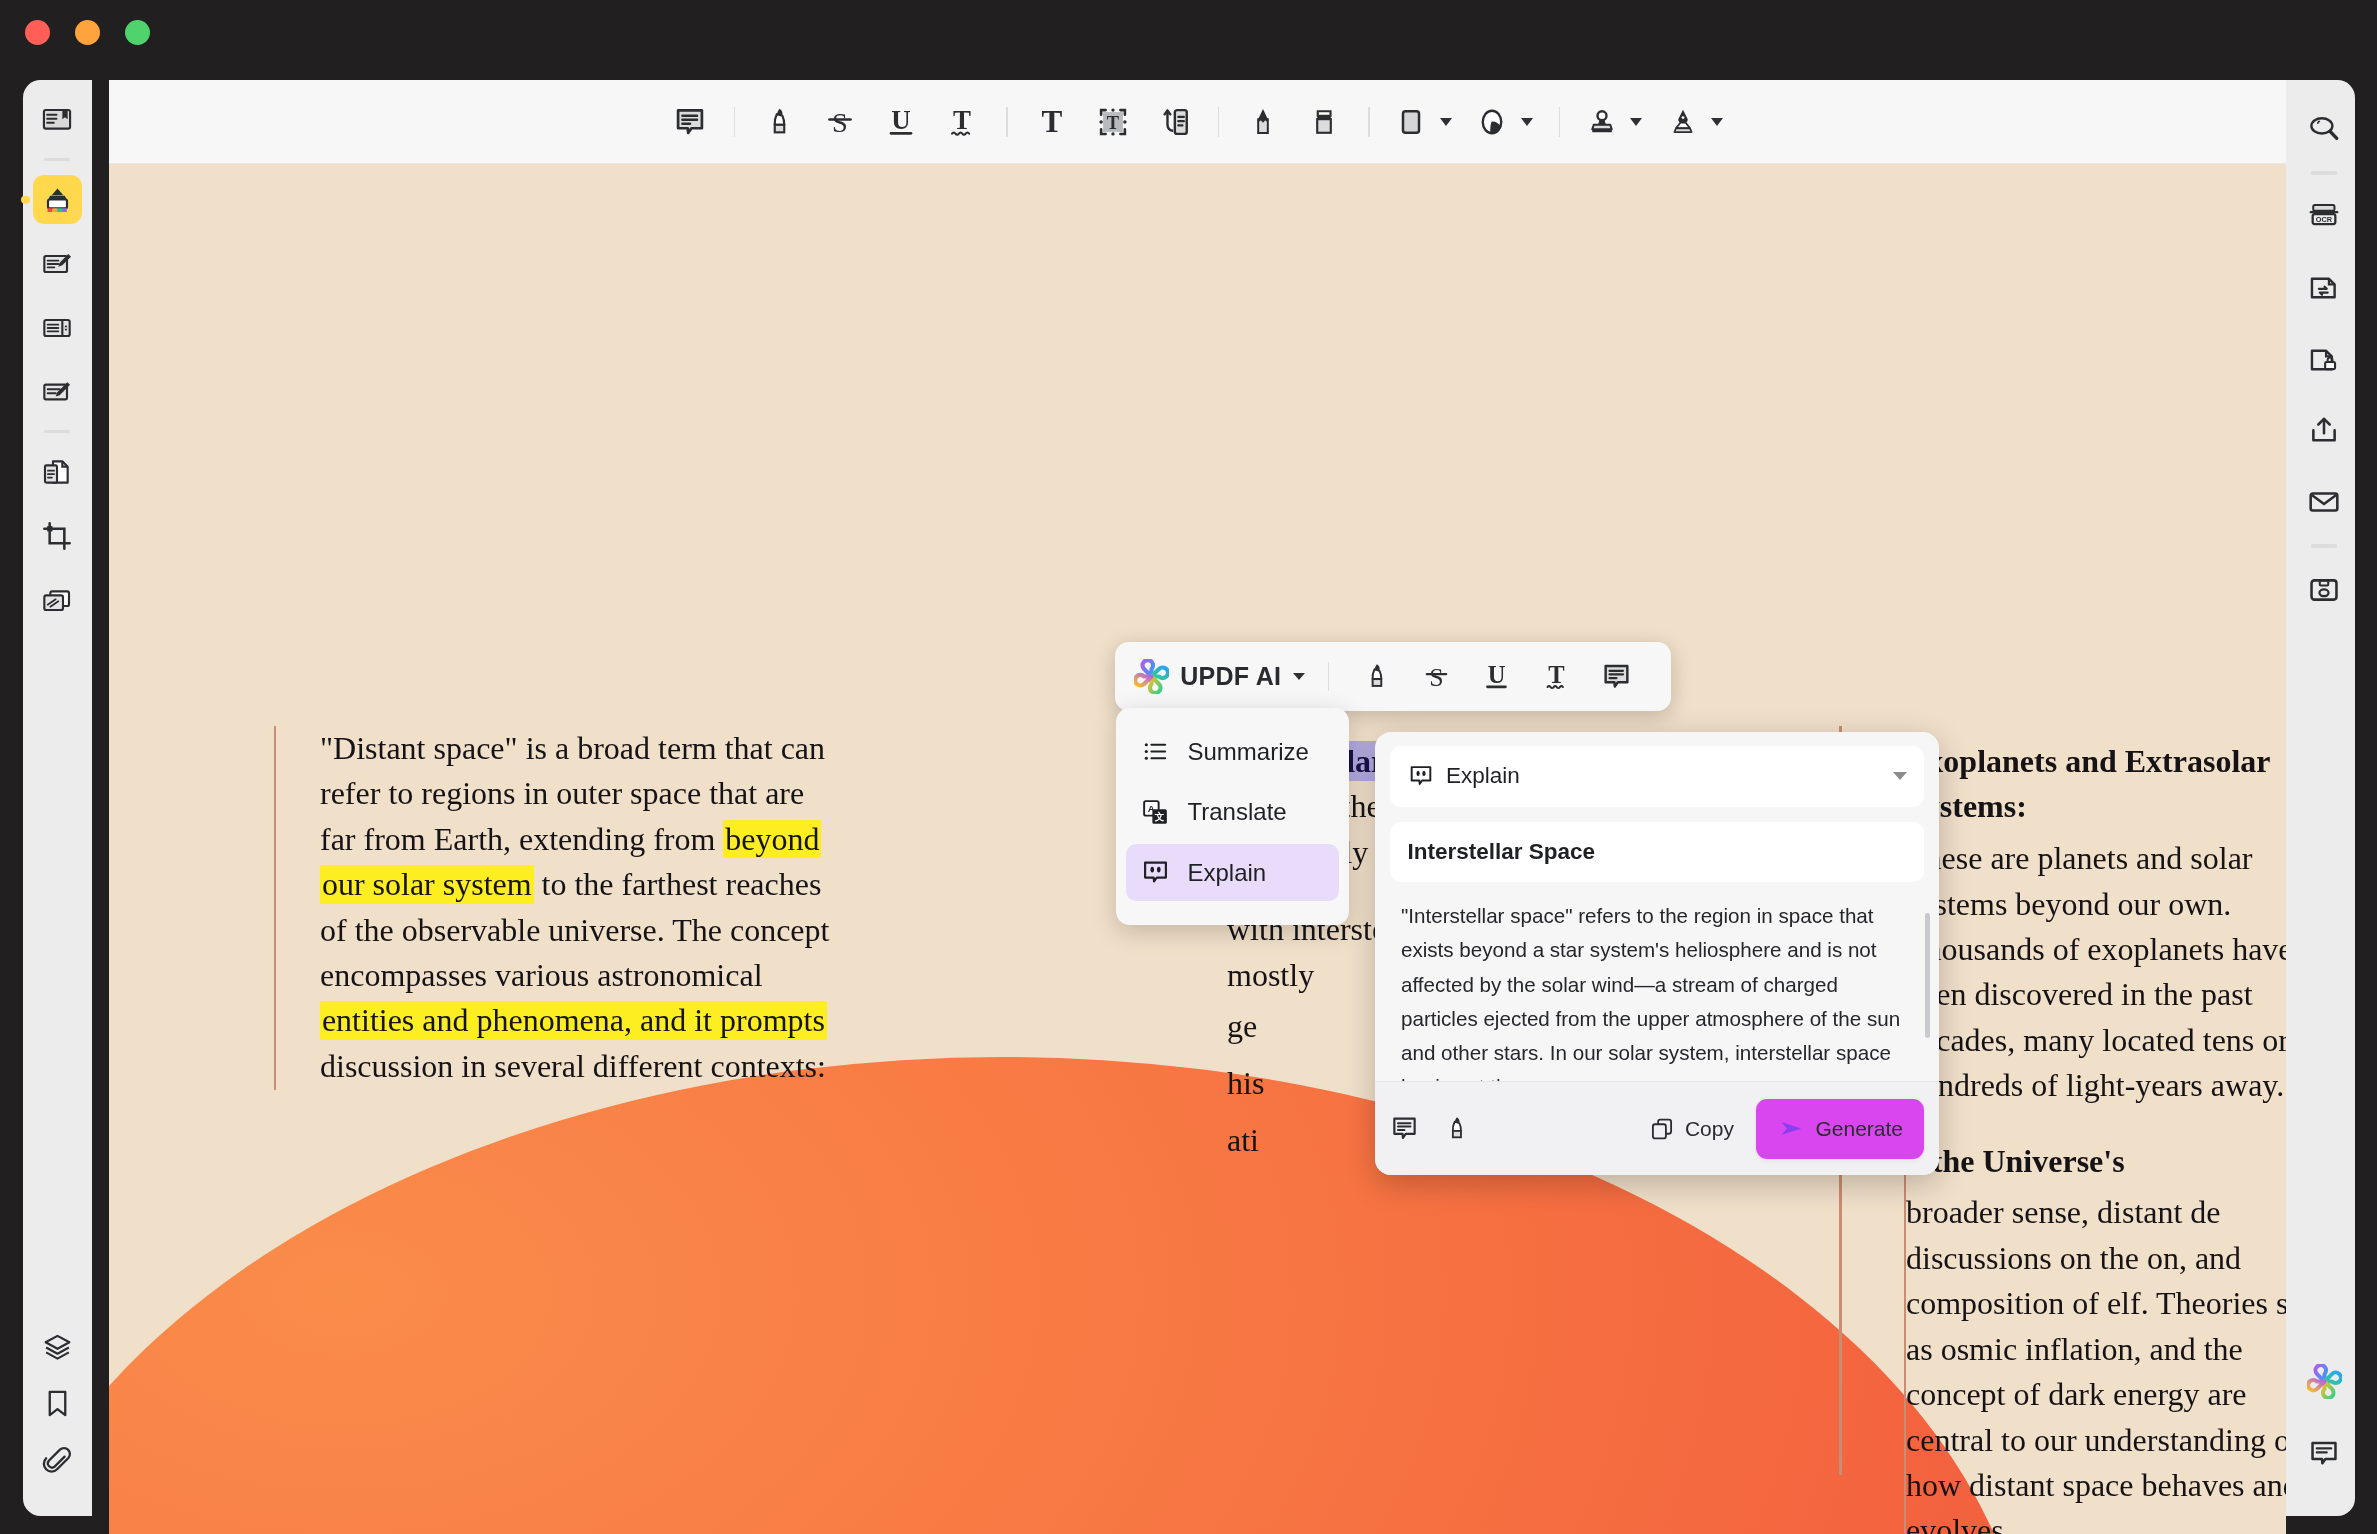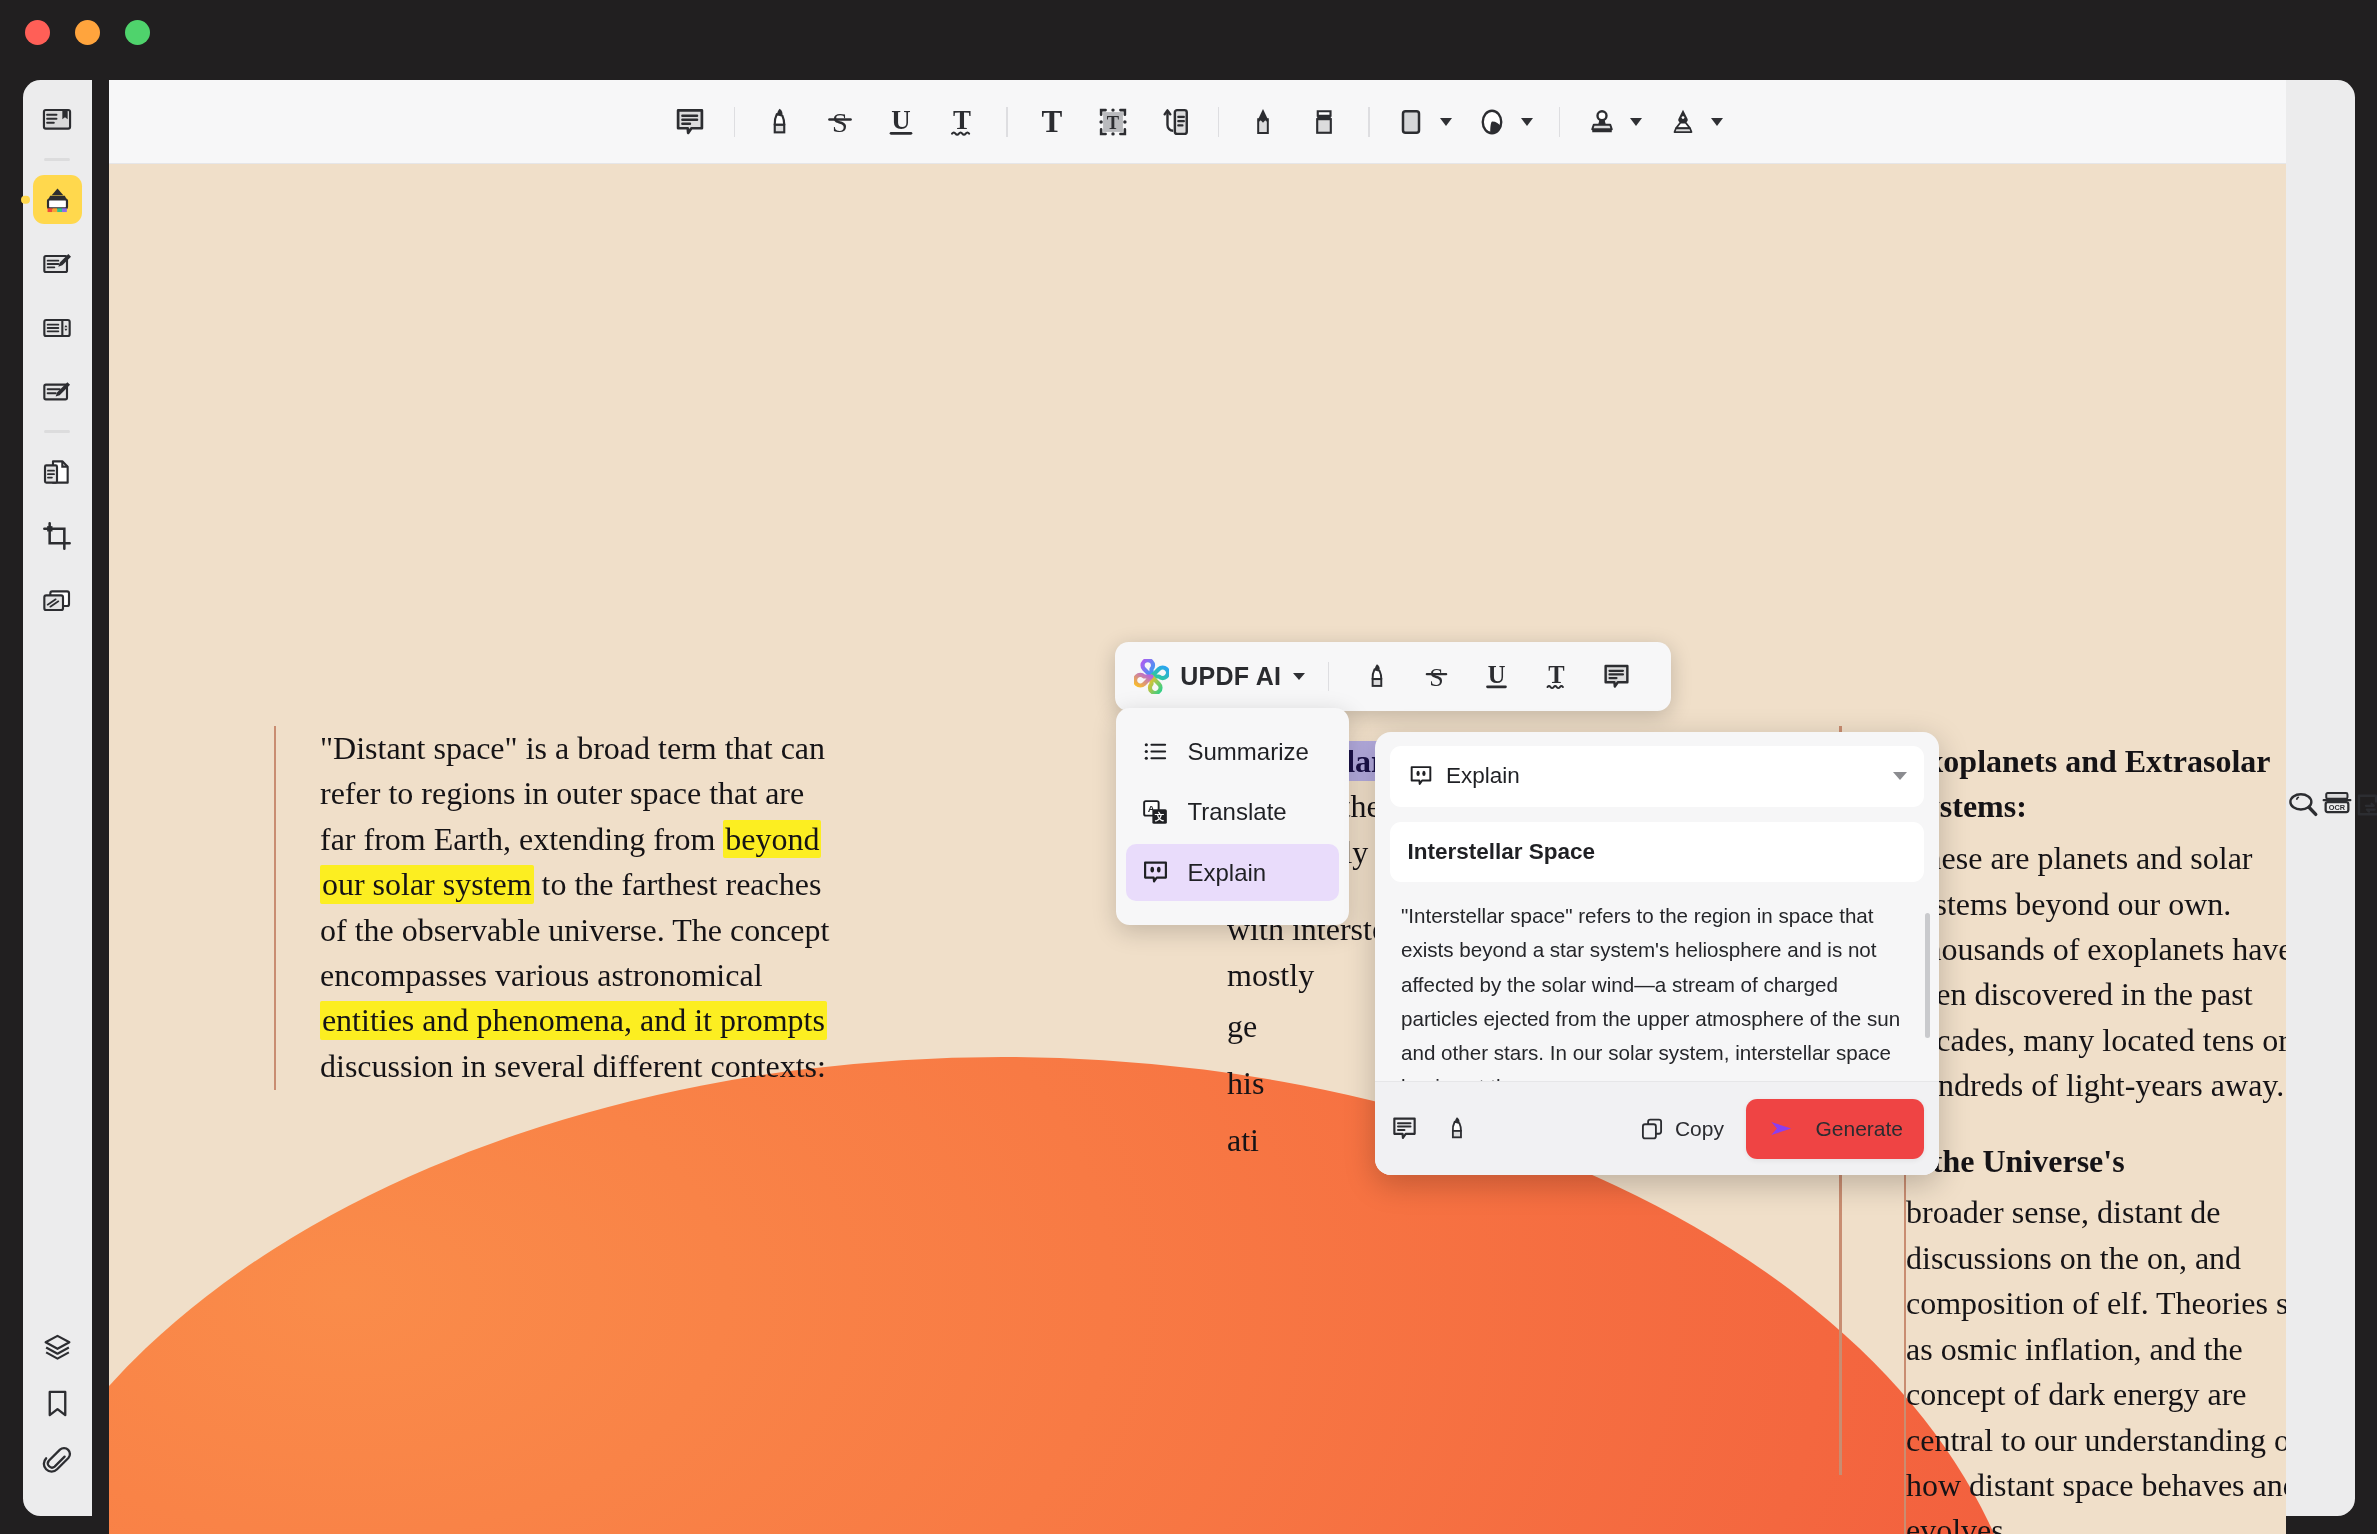--- a/index.html
+++ b/index.html
@@ -34,21 +34,21 @@
   .rail-dot-marker {
     position:absolute; left:-11.2px; top:50%; transform:translateY(-50%);
     width:8.7px; height:8.7px; border-radius:50%; background:#ffd84d;
   }
   .rail-bottom { margin-top:auto; padding-bottom:24px; }
 
   
   .right-rail {
     position:absolute; right:22.5px; top:80px; width:69px; height:1436px;
     background:#ececed; border-radius:0 17.5px 17.5px 0;
-    display:flex; flex-direction:row; align-items:center; padding-top:13.7px;
+    display:flex; flex-direction:column; align-items:center; padding-top:13.7px;padding-left:8px;
   }
   .right-rail .rail-btn { margin:11.2px 0; }
   .rr-bottom { margin-top:auto; padding-bottom:27.5px; display:flex; flex-direction:column; align-items:center; }
 
   
   .toolbar {
     position:absolute; left:109px; top:80px; right:91px; height:84px;
     background:#f7f7f8; border-bottom:0.6px solid #e6e6e8;
     display:flex; align-items:center; justify-content:center; gap:0;
   }
@@ -143,22 +143,22 @@
   .ep-scroll {
     position:absolute; right:8.7px; top:13.7px; width:5.6px; height:125px;
     background:#c9cacd; border-radius:3.7px;
   }
   .ep-footer {
     height:94px; border-top:0.6px solid #e6e6e8; background:#f1f1f3;
     display:flex; align-items:center; padding:0 15px; gap:22.5px;
   }
   .ep-copy { margin-left:auto; display:flex; align-items:center; gap:10px; font-size:21px; color:#2b2c30; }
   .ep-generate {
-    display:flex; align-items:center; gap:19px; height:60px; padding:0 21px;
-    background:#ef4444; border-radius:11.2px; font-size:21px; color:#2b2c30;
+    display:flex; align-items:center; gap:9px; height:60px; padding:0 21px;
+    background:#d946ef; border-radius:11.2px; font-size:21px; color:#2b2c30;
     box-shadow:0 1.2px 5px rgba(0,0,0,.06);
   }
   svg { display:block; }
 </style>
 </head>
 <body>
 
 <div class="app">
 
   <div class="titlebar">

